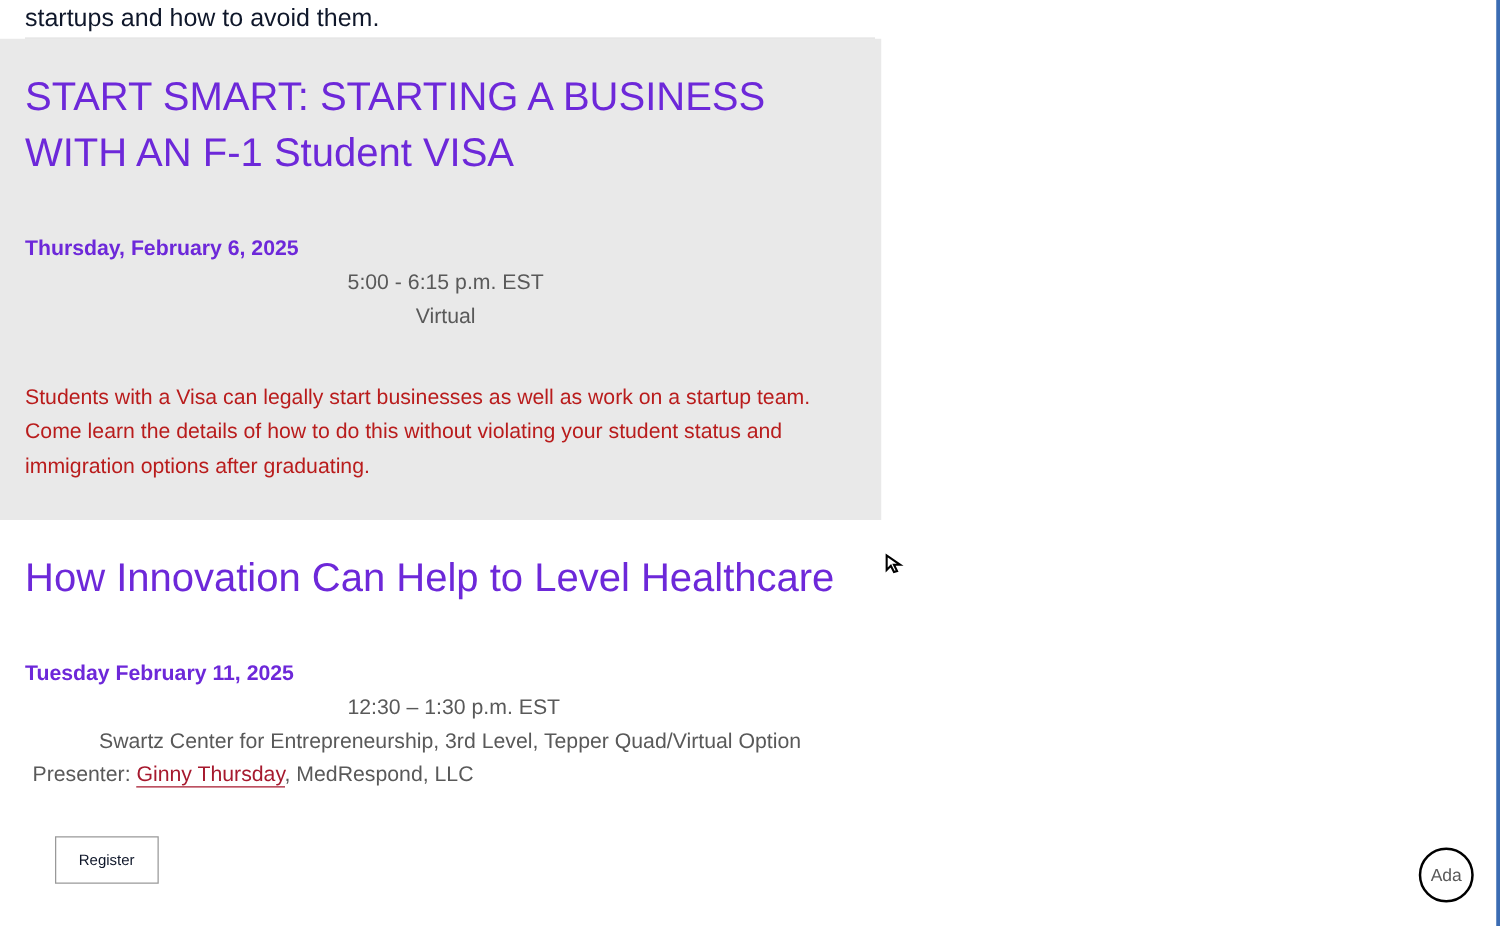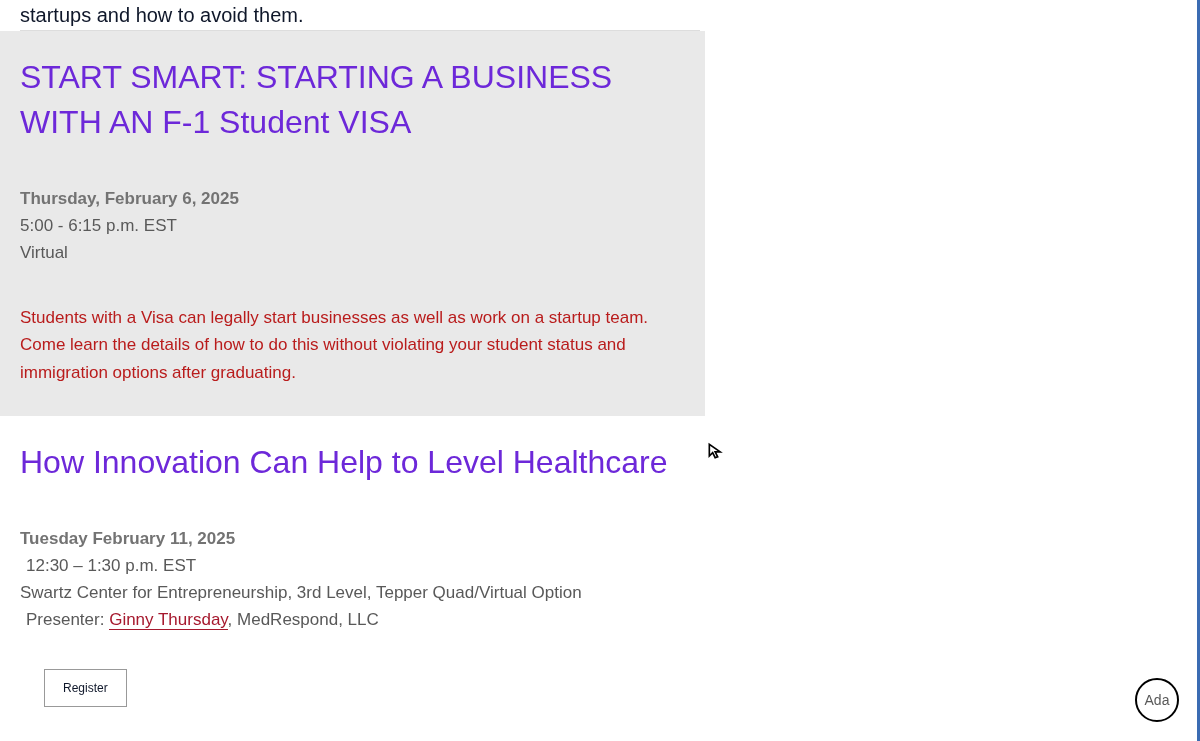--- a/index.html
+++ b/index.html
@@ -44,27 +44,28 @@
     .event-title {
       font-size: 32px;
       font-weight: 300;
       color: #6d28d9;
       line-height: 1.4;
       margin-bottom: 40px;
     }
     .event-date {
       font-weight: 600;
       font-size: 17px;
-      color: #737373;
+      color: #6d28d9;
       line-height: 1.6;
     }
     .event-meta {
       font-size: 17px;
       color: #595959;
       line-height: 1.6;
+      text-align: center;
     }
     .event-meta.indent {
       padding-left: 6px;
     }
     .event-description {
       font-size: 17px;
       color: #b91c1c;
       line-height: 1.6;
       margin-top: 38px;
     }

